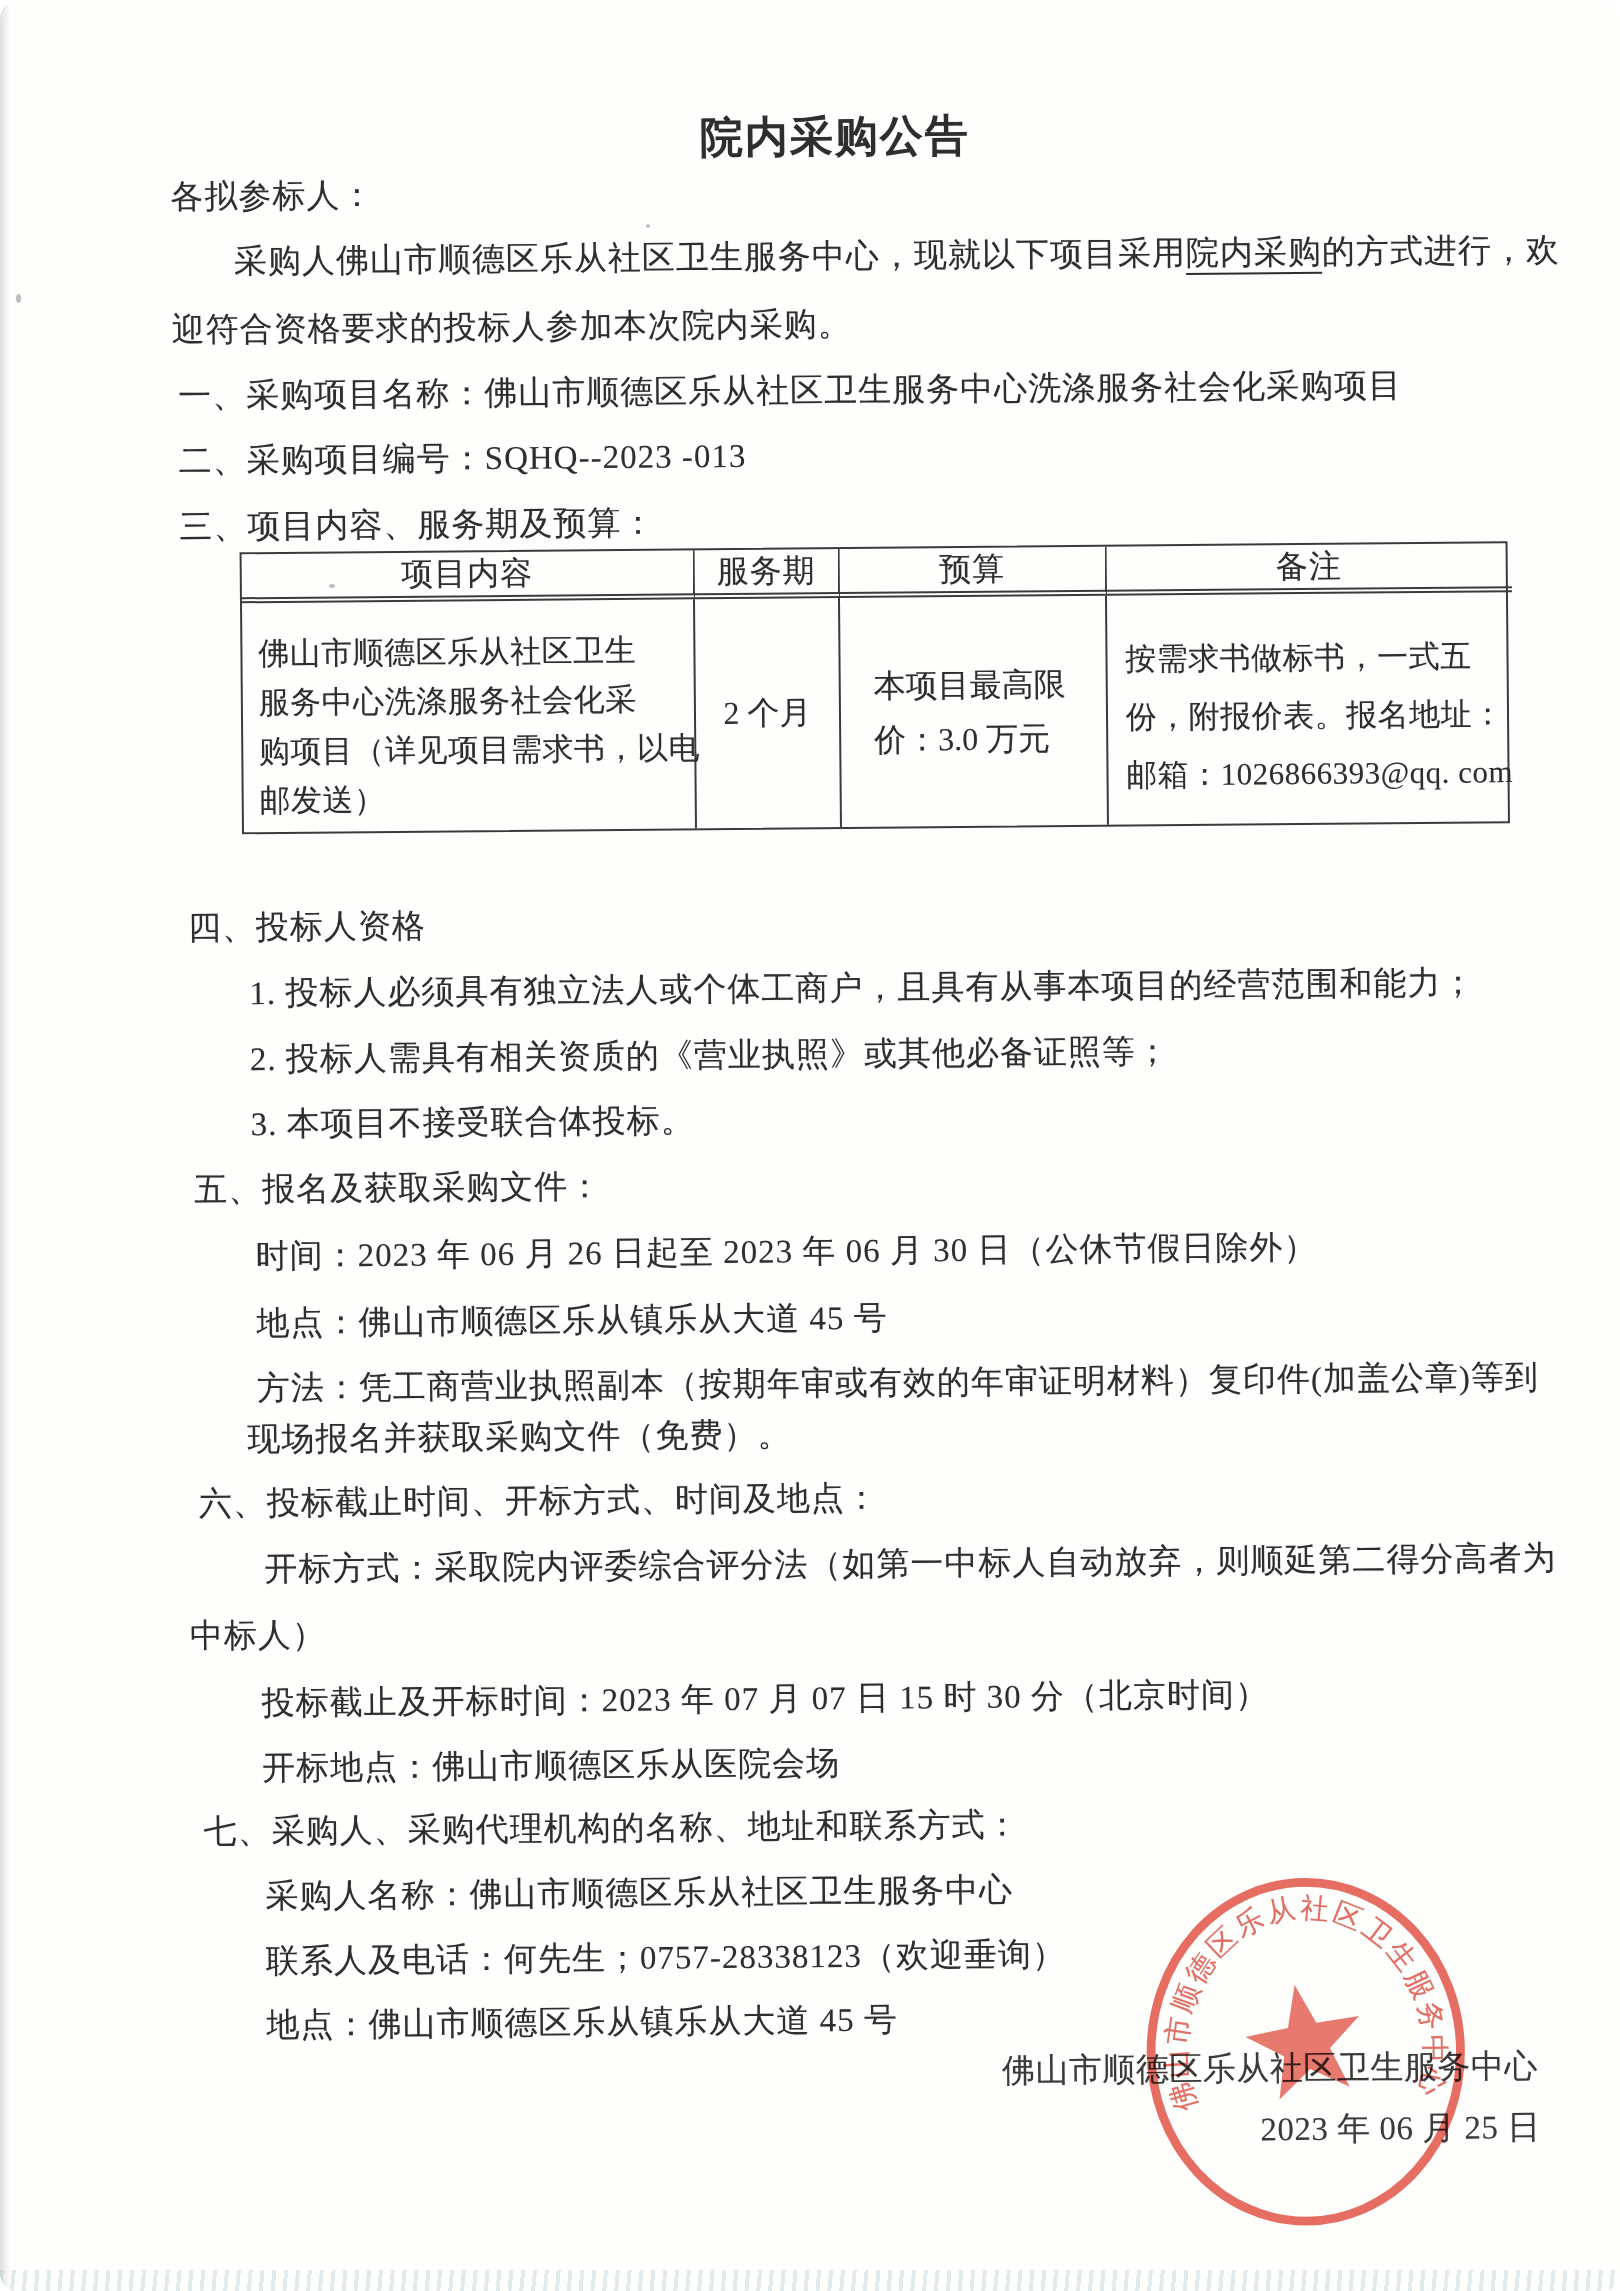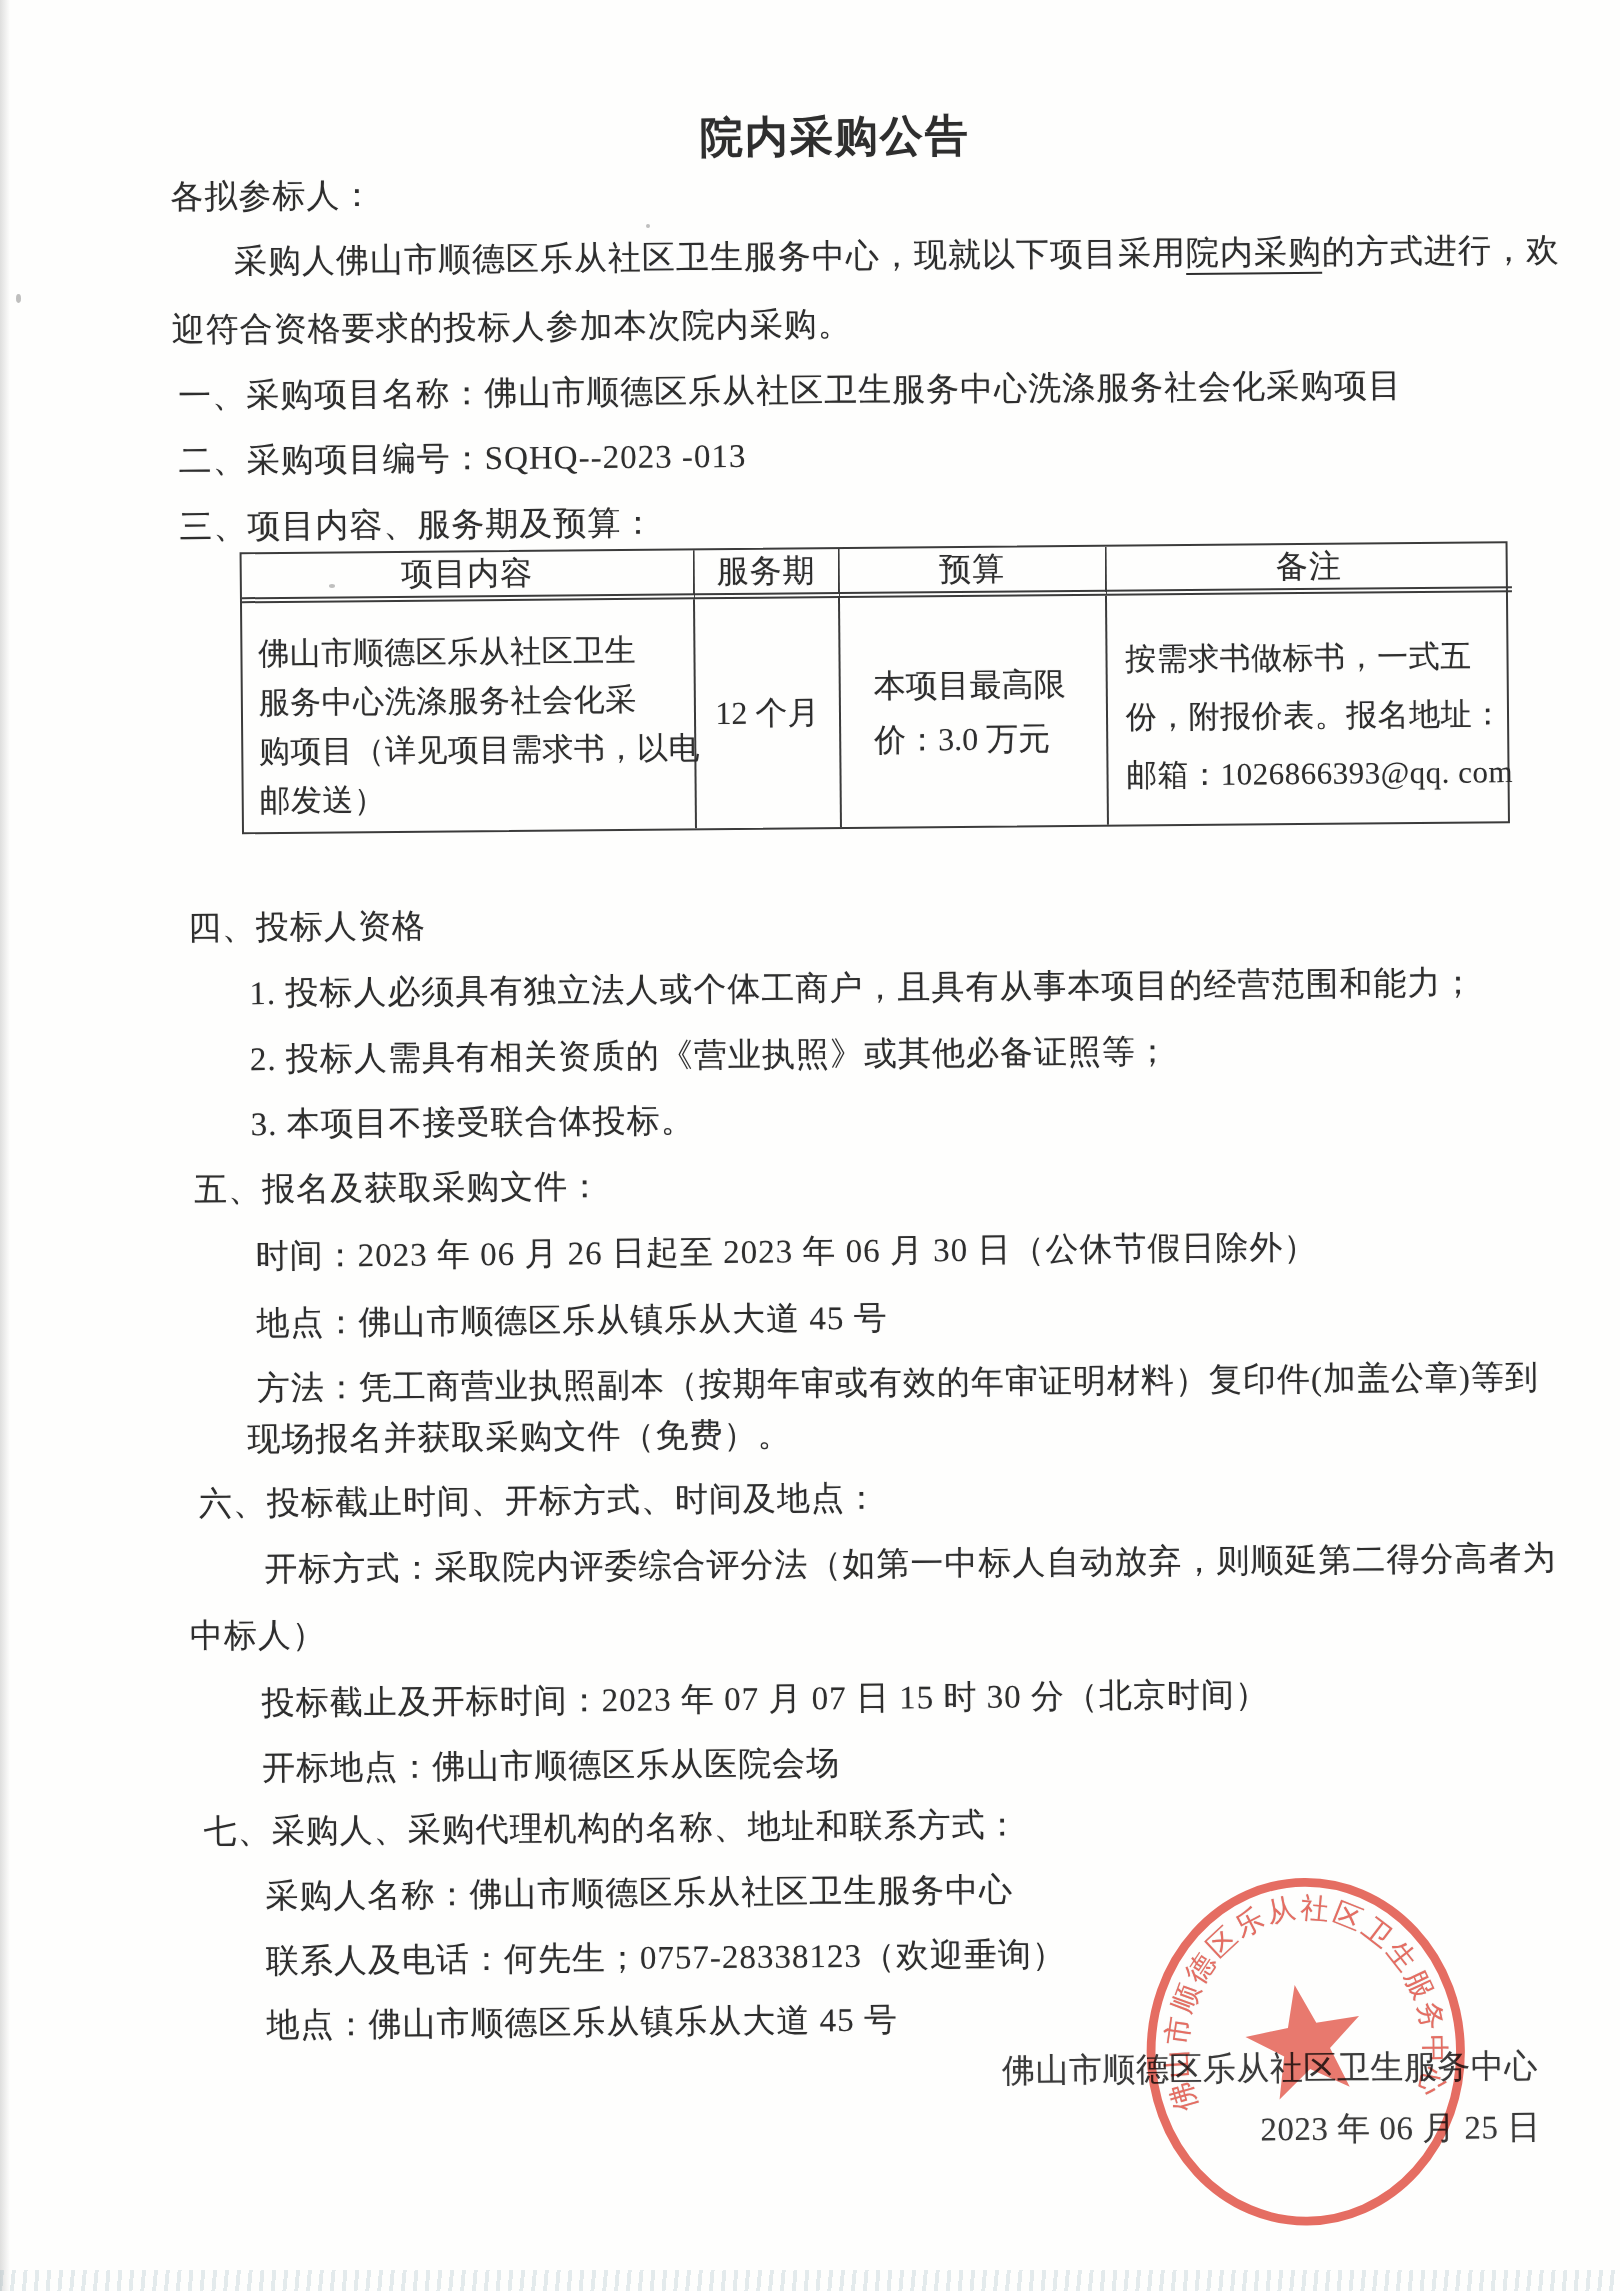--- a/index.html
+++ b/index.html
@@ -1,20 +1,21 @@
 <!DOCTYPE html>
 <html><head>
 <meta charset="utf-8">
 <style>
   html,body { margin:0; padding:0; background:#ffffff; }
   .page {
     position:relative; width:1620px; height:2292px;
     background:#fefefd; overflow:hidden;
     font-family:"Liberation Serif","DejaVu Serif",serif;
     color:#2e2e2e;
+    border-radius:19px;
   }
   .edge-left {
     position:absolute; left:0; top:0; bottom:0; width:9.8px;
     background:linear-gradient(90deg, rgba(150,150,150,.30), rgba(150,150,150,0));
   }
   .content {
     position:absolute; left:0; top:0; width:1620px; height:2292px;
     transform:rotate(-0.5deg); transform-origin:157px 1176px;
     text-shadow:0 0 1px rgba(46,46,46,.28);
   }
@@ -88,21 +89,21 @@
       <div class="cell th bR">预算</div>
       <div class="cell th">备注</div>
 
       <div class="cell c1 bR">
         <div>佛山市顺德区乐从社区卫生</div>
         <div>服务中心洗涤服务社会化采</div>
         <div>购项目（详见项目需求书，以电</div>
         <div>邮发送）</div>
       </div>
       <div class="cell c2 bR">
-        <span>12 个月</span>
+        <span>2 个月</span>
       </div>
       <div class="cell c3 bR">
         <div>本项目最高限</div>
         <div>价：3.0 万元</div>
       </div>
       <div class="cell c4">
         <div>按需求书做标书，一式五</div>
         <div>份，附报价表。报名地址：</div>
         <div>邮箱：1026866393@qq. com</div>
       </div>

